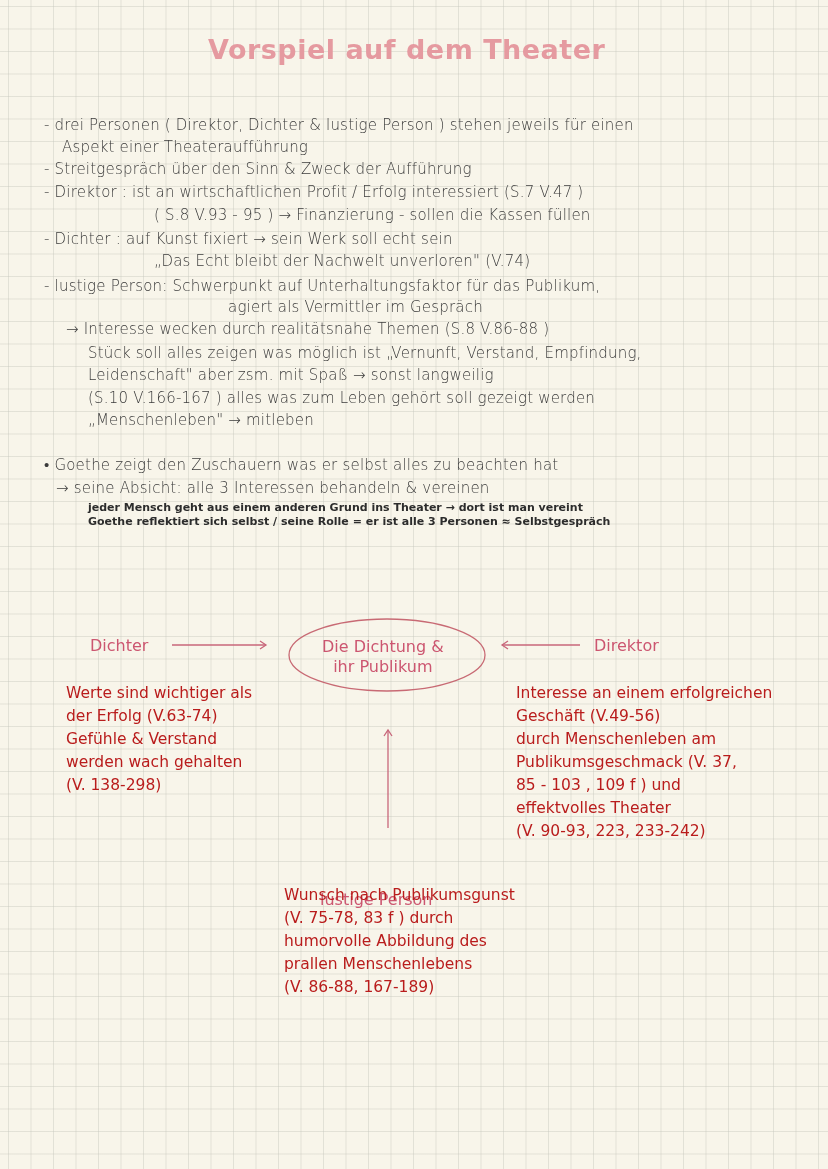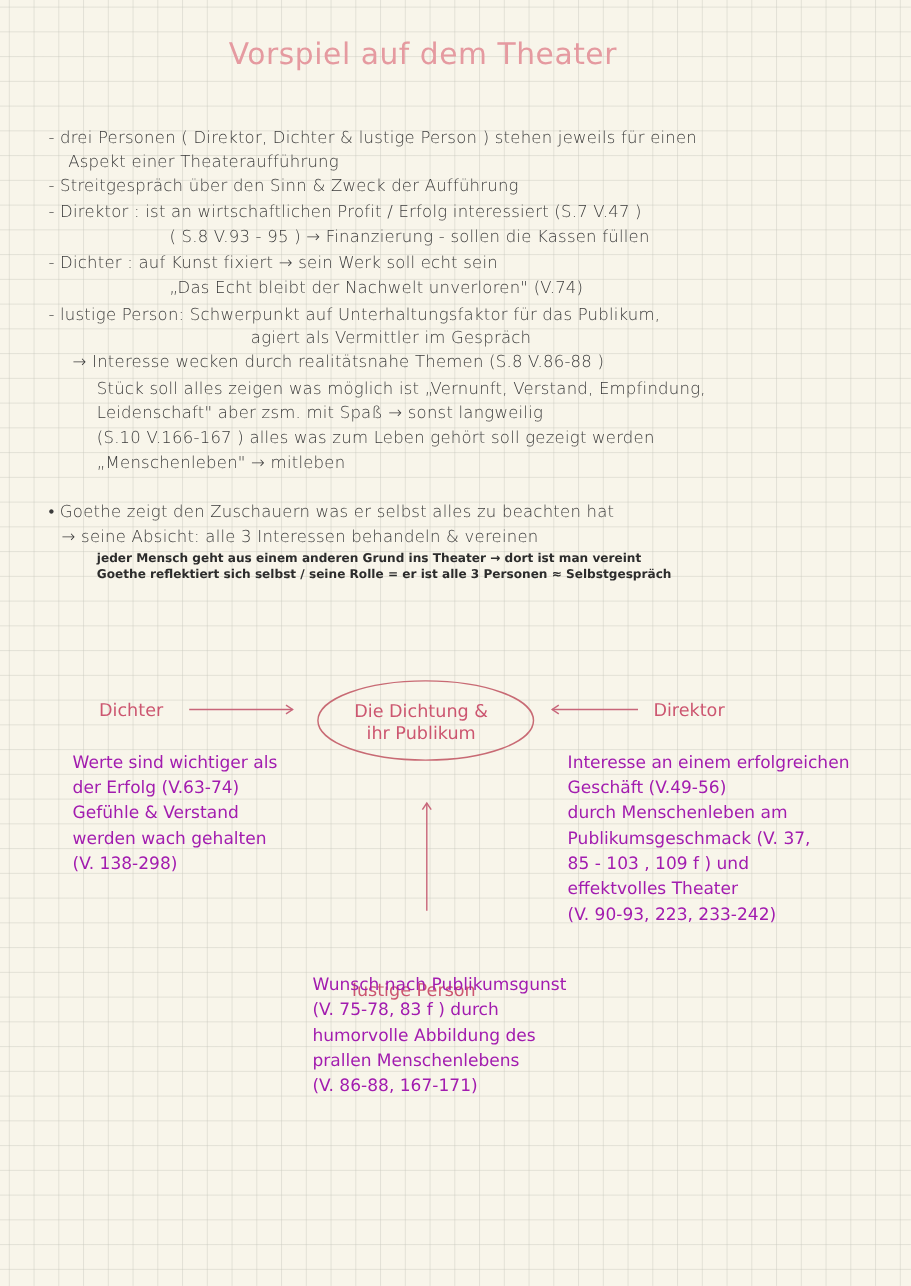--- a/index.html
+++ b/index.html
@@ -10,26 +10,26 @@
       linear-gradient(to right, rgba(200,200,190,0.45) 1px, transparent 1px),
       linear-gradient(to bottom, rgba(200,200,190,0.45) 1px, transparent 1px);
     background-size: 22.5px 22.5px;
     background-position: 8px 6px;
     font-family: "DejaVu Sans", sans-serif;
     color: #3a3a3a;
   }
   .abs { position: absolute; white-space: nowrap; }
   .title {
     left: 208px; top: 34px; font-size: 27px; color: #e59aa0;
-    font-family: "DejaVu Sans", sans-serif; font-weight: normal; letter-spacing: 0.5px;
+    font-family: "DejaVu Sans", sans-serif; font-weight: bold; letter-spacing: 0.5px;
   }
   .line { font-size: 15px; font-weight: 300; letter-spacing: 0.2px; color: #3b3b3b; }
   .small { font-size: 11px; font-weight: bold; color: #2c2c2c; }
   .diagram-label { font-size: 16px; color: #cc5670; }
-  .box { font-size: 15.5px; line-height: 23px; color: #a21caf; white-space: normal; }
+  .box { font-size: 15.5px; line-height: 23px; color: #b91c1c; white-space: normal; }
   svg { position: absolute; left: 0; top: 0; }
 </style>
 </head>
 <body>
 
 <div class="abs title">Vorspiel auf dem Theater</div>
 
 <div id="notes">
     <div class="abs line" style="left: 44px; top: 116px;">- drei Personen ( Direktor, Dichter &amp; lustige Person ) stehen jeweils für einen</div>
     <div class="abs line" style="left: 62px; top: 138px;">Aspekt einer Theateraufführung</div>
@@ -97,14 +97,14 @@
   <div>85 - 103 , 109 f ) und</div>
   <div>effektvolles Theater</div>
   <div>(V. 90-93, 223, 233-242)</div>
 </div>
 
 <div class="abs box" style="left:284px; top:884px; width:300px;">
   <div>Wunsch nach Publikumsgunst</div>
   <div>(V. 75-78, 83 f ) durch</div>
   <div>humorvolle Abbildung des</div>
   <div>prallen Menschenlebens</div>
-  <div>(V. 86-88, 167-171)</div>
+  <div>(V. 86-88, 167-189)</div>
 </div>
 
 </body></html>

